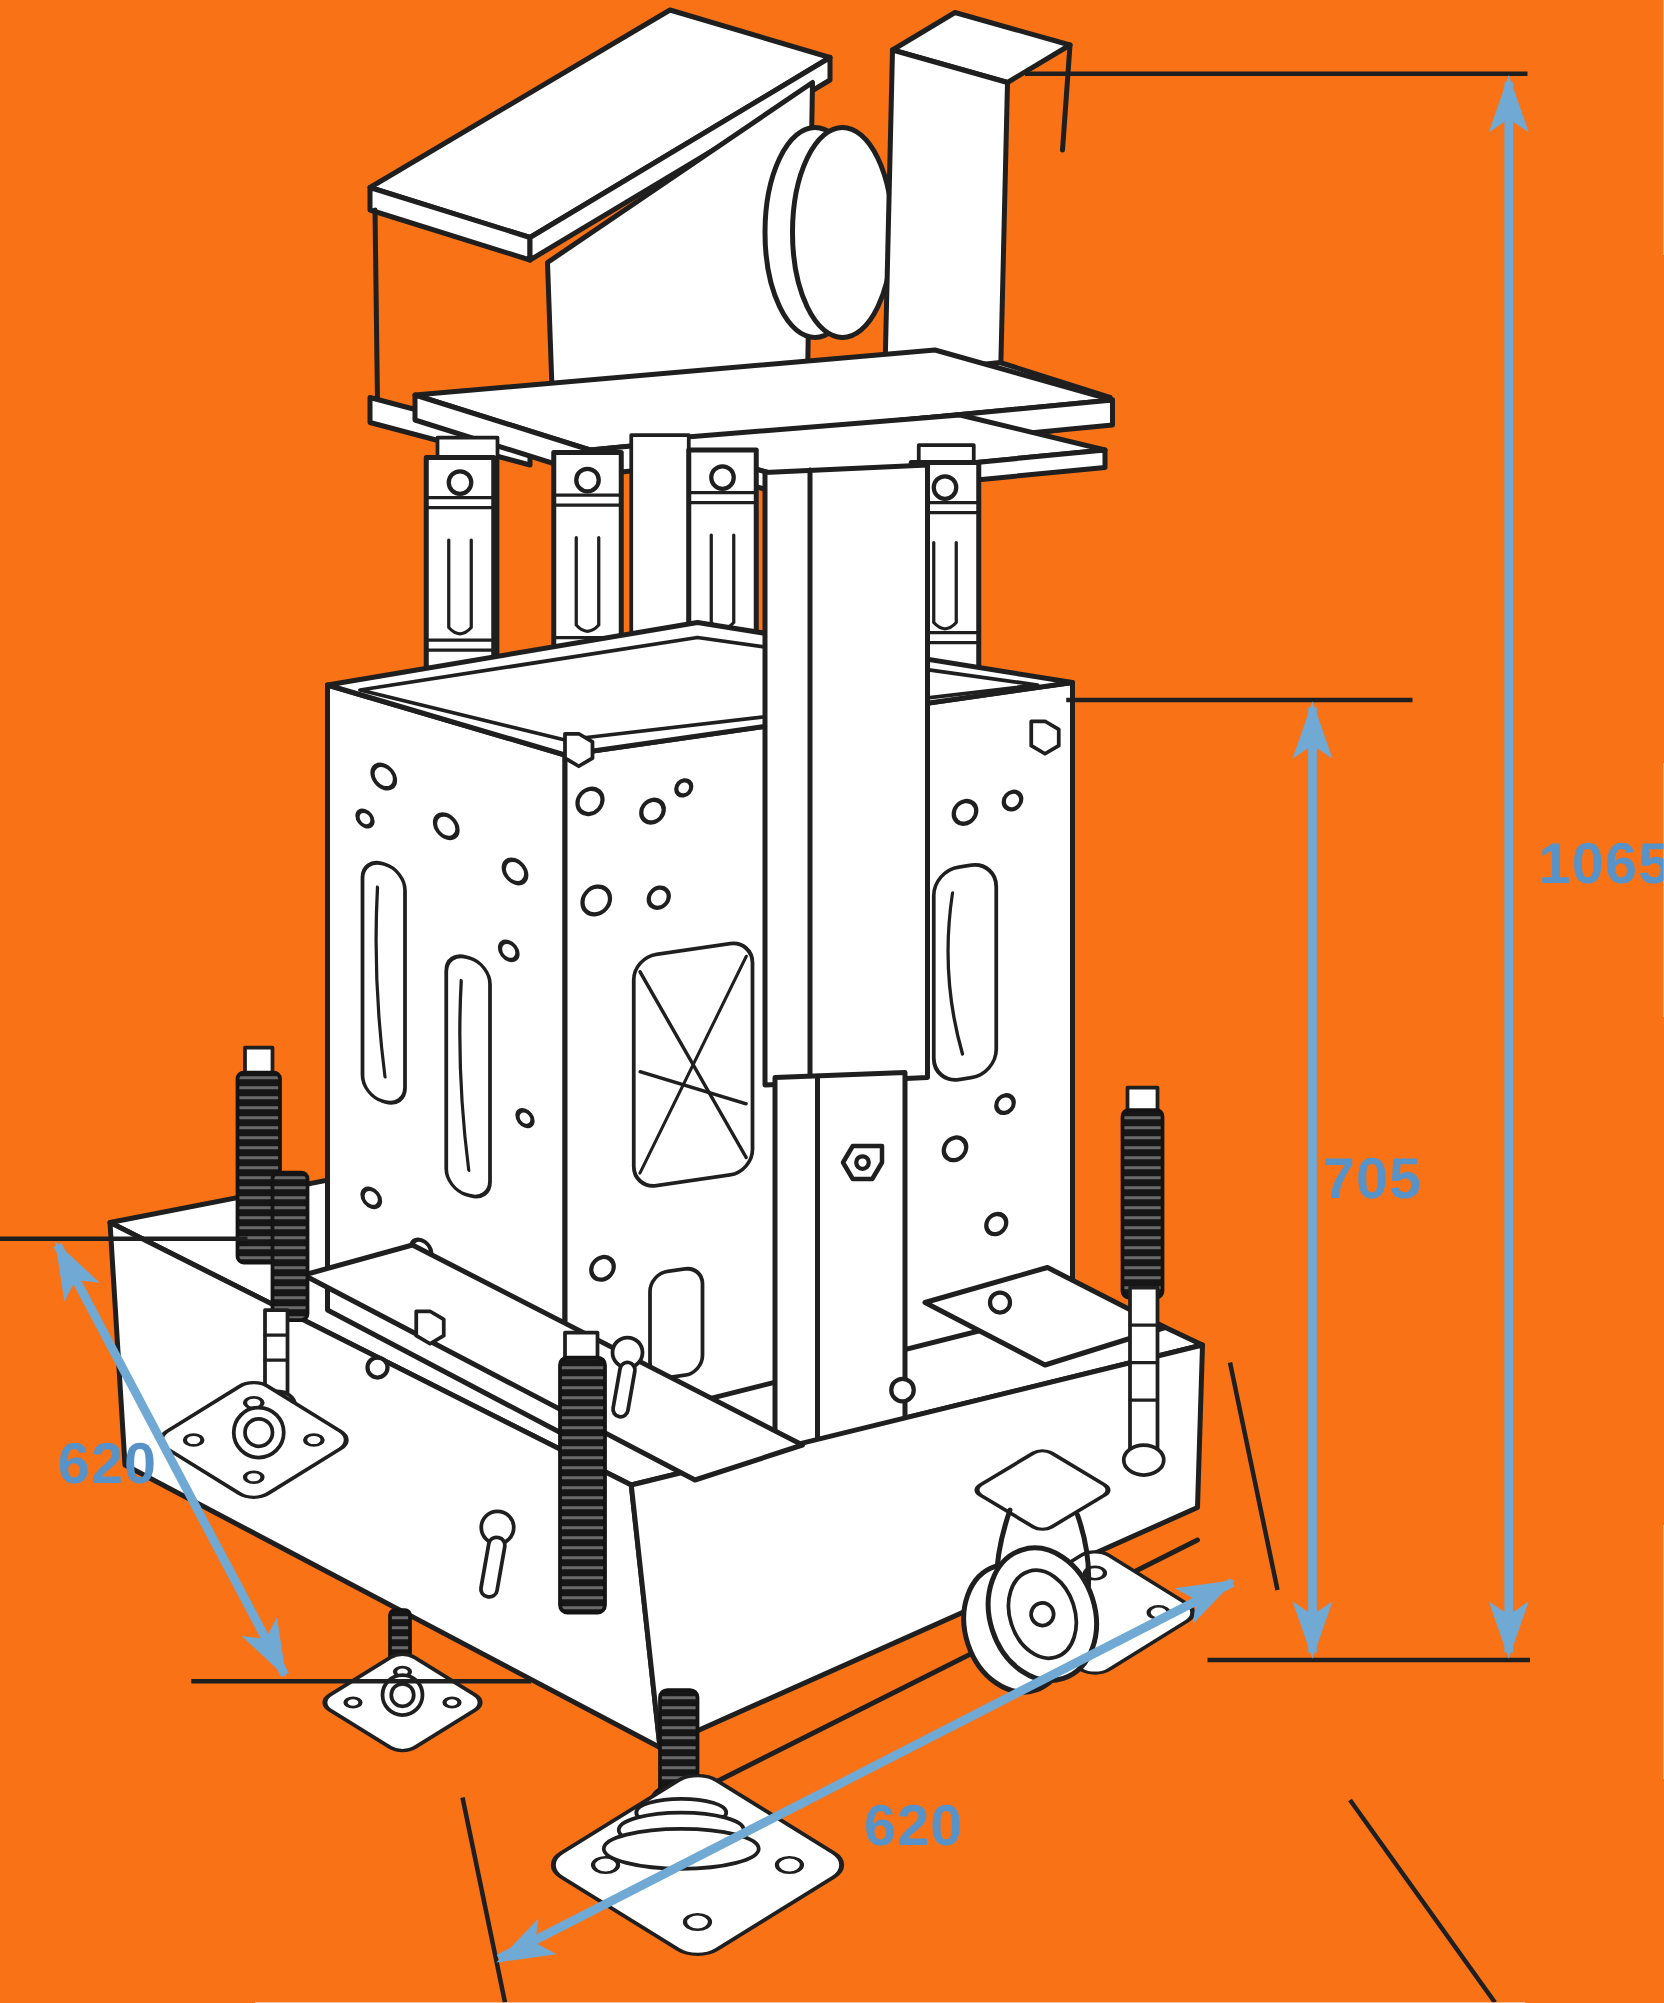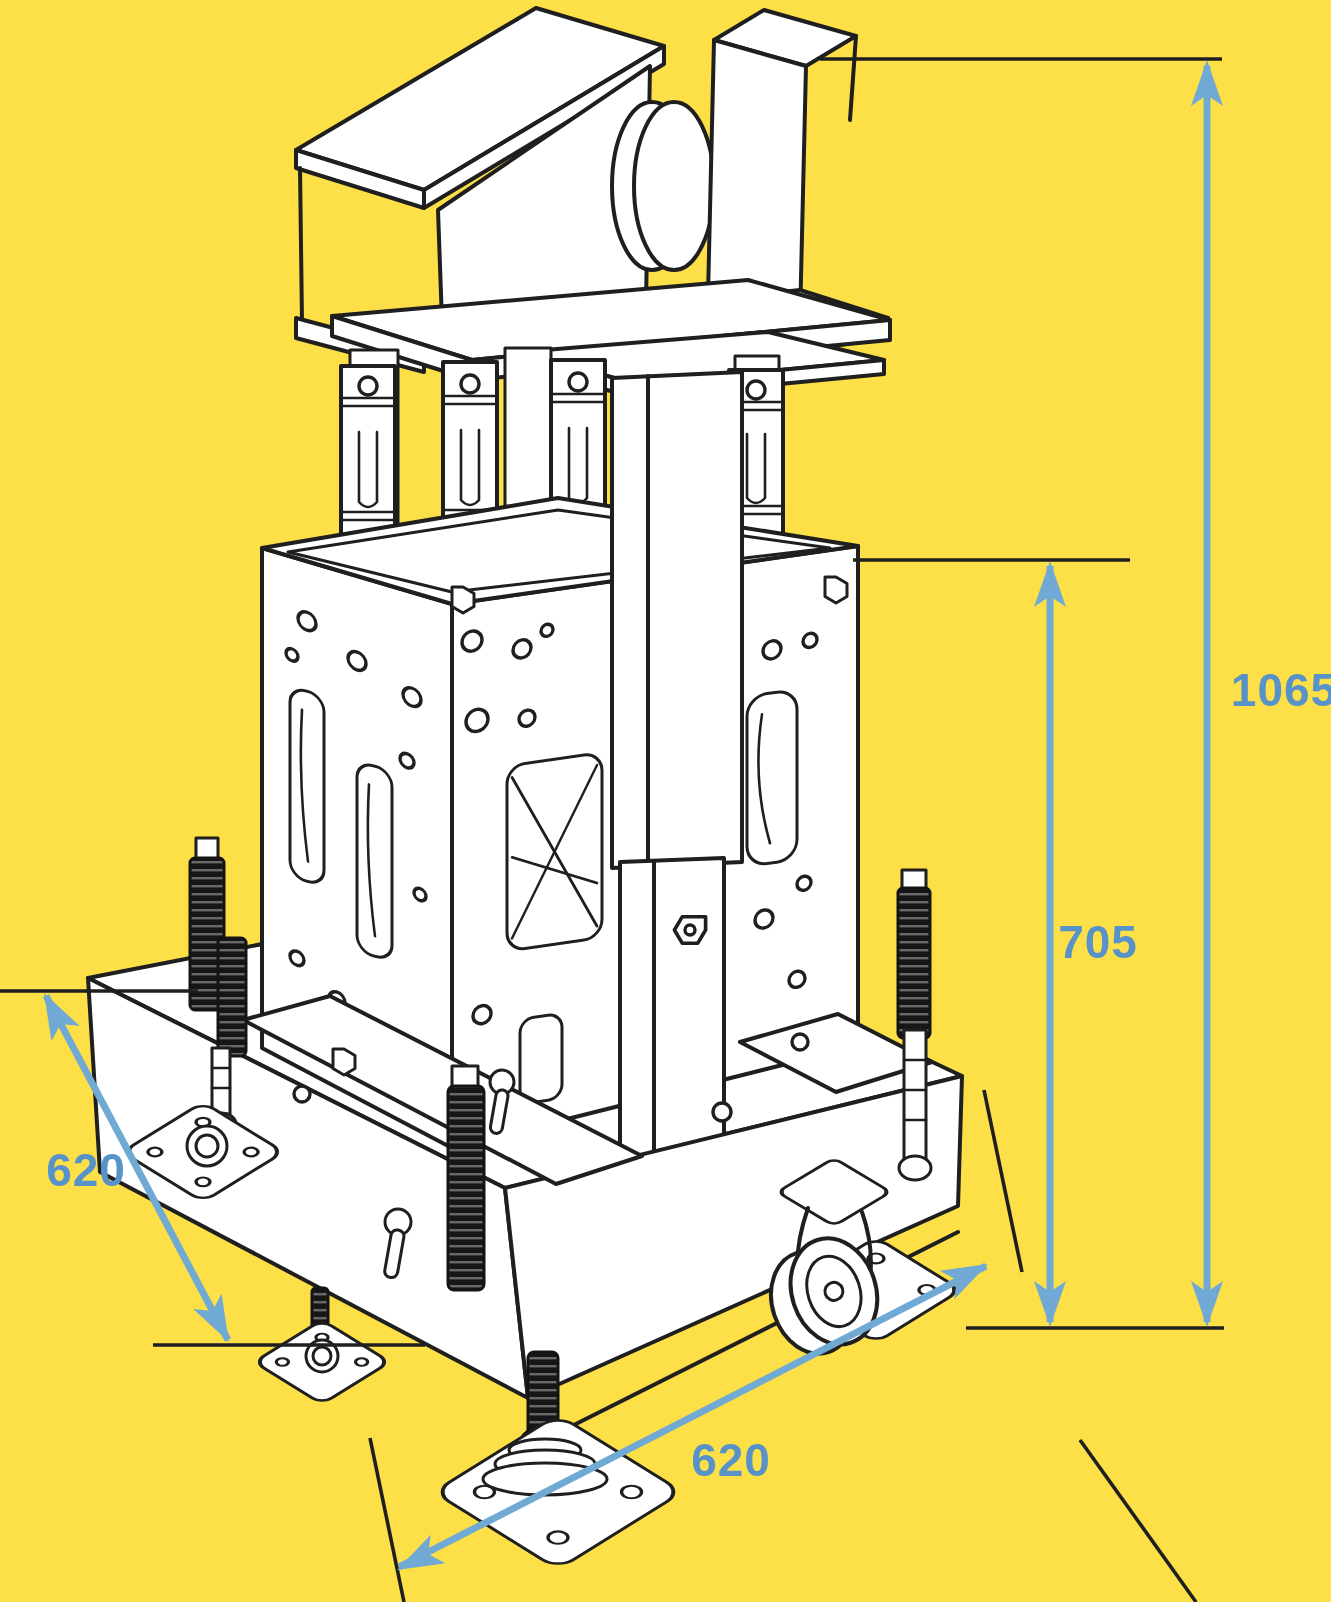--- a/index.html
+++ b/index.html
@@ -1,16 +1,16 @@
 <!DOCTYPE html>
 <html><head>
 <meta charset="utf-8">
 <style>
   html,body{margin:0;padding:0;background:#ffffff;}
-  .stage{position:relative;width:1331px;height:1602px;background:#fde047;overflow:hidden;}
+  .stage{position:relative;width:1331px;height:1602px;background:#f97316;overflow:hidden;}
   svg{display:block;}
   .ln{fill:none;stroke:#1f1f1f;stroke-width:4;stroke-linecap:round;stroke-linejoin:round;}
   .fc{fill:#ffffff;stroke:#1f1f1f;stroke-width:4;stroke-linecap:round;stroke-linejoin:round;}
   .fc2{fill:#ffffff;stroke:#1f1f1f;stroke-width:3;stroke-linecap:round;stroke-linejoin:round;}
   .thin{fill:none;stroke:#1f1f1f;stroke-width:2.6;stroke-linecap:round;}
   .hole{fill:#ffffff;stroke:#1f1f1f;stroke-width:3.4;}
   .dark{fill:url(#thr);stroke:#141414;stroke-width:3;}
   .ext{fill:none;stroke:#1f1f1f;stroke-width:3.6;stroke-linecap:butt;}
   .dim{fill:none;stroke:#6fa9d4;stroke-width:7;stroke-linecap:butt;}
   .dim-text{font-family:"Liberation Sans","DejaVu Sans",sans-serif;font-weight:bold;font-size:46px;fill:#5793c8;letter-spacing:1px;}

